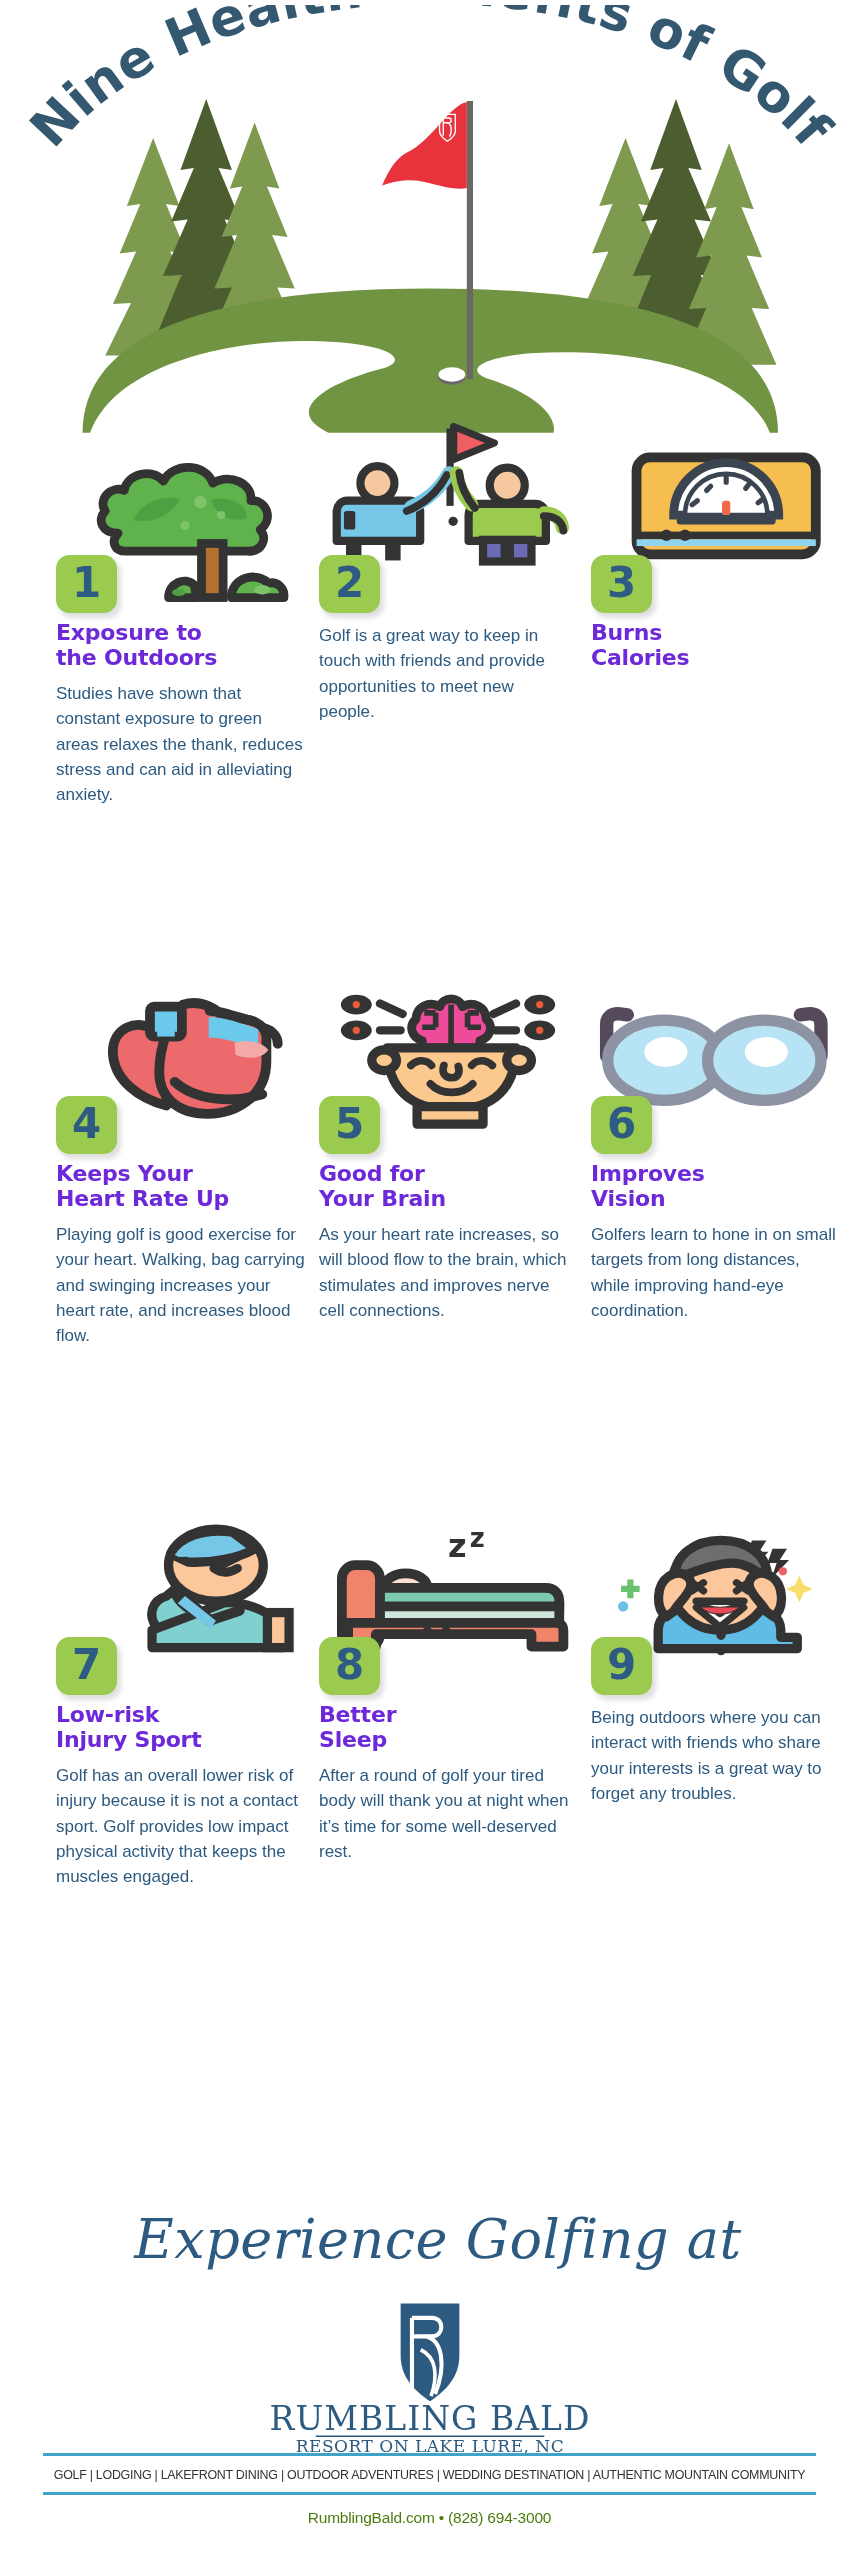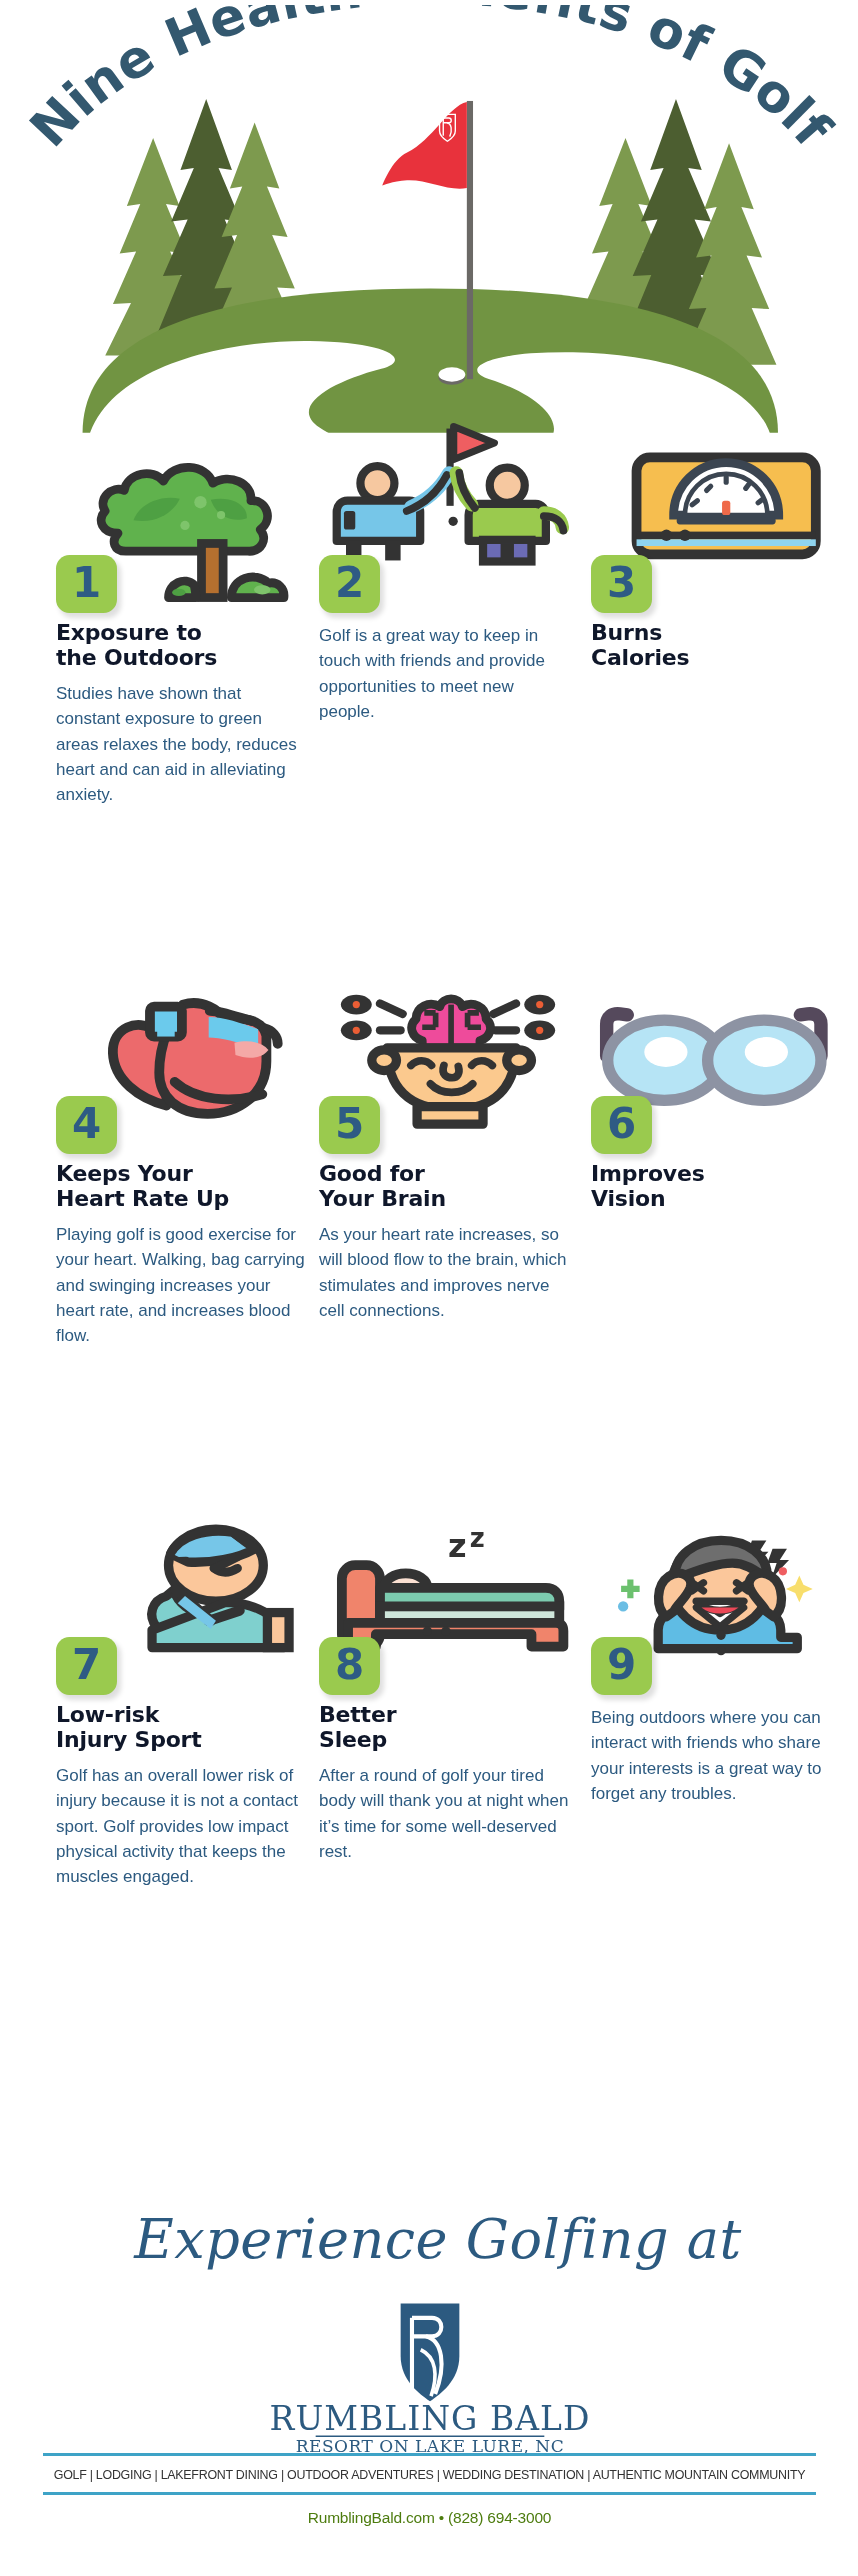--- a/index.html
+++ b/index.html
@@ -74,21 +74,21 @@
     position: relative;
     top: -1px;
   }
 
   .card-title {
     margin-top: 8.2px;
     font-family: "DejaVu Sans", sans-serif;
     font-weight: bold;
     font-size: 22px;
     line-height: 1.13;
-    color: #0f172a;
+    color: #6d28d9;
     letter-spacing: -0.2px;
     white-space: pre-line;
   }
   .card-body {
     margin-top: 10.3px;
     font-family: "Liberation Sans", sans-serif;
     font-size: 17px;
     line-height: 1.48;
     color: #2C5A80;
     width: 252px;
@@ -228,21 +228,21 @@
           </g>
           <ellipse cx="238" cy="290" rx="13" ry="7" fill="#4EA043"></ellipse>
           <ellipse cx="400" cy="285" rx="16" ry="9" fill="#7EC46B"></ellipse>
         </svg>
         <div class="badge">
           <span>1</span>
         </div>
       </div>
       <div class="card-title">Exposure to
 the Outdoors</div>
-      <div class="card-body">Studies have shown that constant exposure to green areas relaxes the body, reduces heart and can aid in alleviating anxiety.</div>
+      <div class="card-body">Studies have shown that constant exposure to green areas relaxes the thank, reduces stress and can aid in alleviating anxiety.</div>
     </div>
 
     <div class="card c2">
       <div class="art-box">
         <svg width="258" height="170" viewBox="0 0 500 330">
 
           <g>
             <rect x="247" y="-28" width="14" height="150" fill="#333333"></rect>
             <path d="M261,-32 L340,0 L261,32 Z" fill="#EF5E61" stroke="#333333" stroke-width="14" stroke-linejoin="round"></path>
           </g>
@@ -390,20 +390,21 @@
           <ellipse cx="336" cy="148" rx="110" ry="78" fill="#B6E4F5" stroke="#8D93A3" stroke-width="22"></ellipse>
           <ellipse cx="145" cy="132" rx="42" ry="29" fill="#ffffff"></ellipse>
           <ellipse cx="340" cy="132" rx="42" ry="29" fill="#ffffff"></ellipse>
         </svg>
         <div class="badge">
           <span>6</span>
         </div>
       </div>
       <div class="card-title">Improves
 Vision</div>
+      <div class="card-body">Golfers learn to hone in on small targets from long distances, while improving hand-eye coordination.</div>
     </div>
   </div>
 
   <div class="row row-3">
 
     <div class="card c1">
       <div class="art-box">
         <svg width="258" height="170" viewBox="0 0 500 330">
           <g stroke="#333333" stroke-width="18" stroke-linejoin="round" stroke-linecap="round">
             <ellipse cx="310" cy="78" rx="92" ry="70" fill="#FBC79B"></ellipse>

